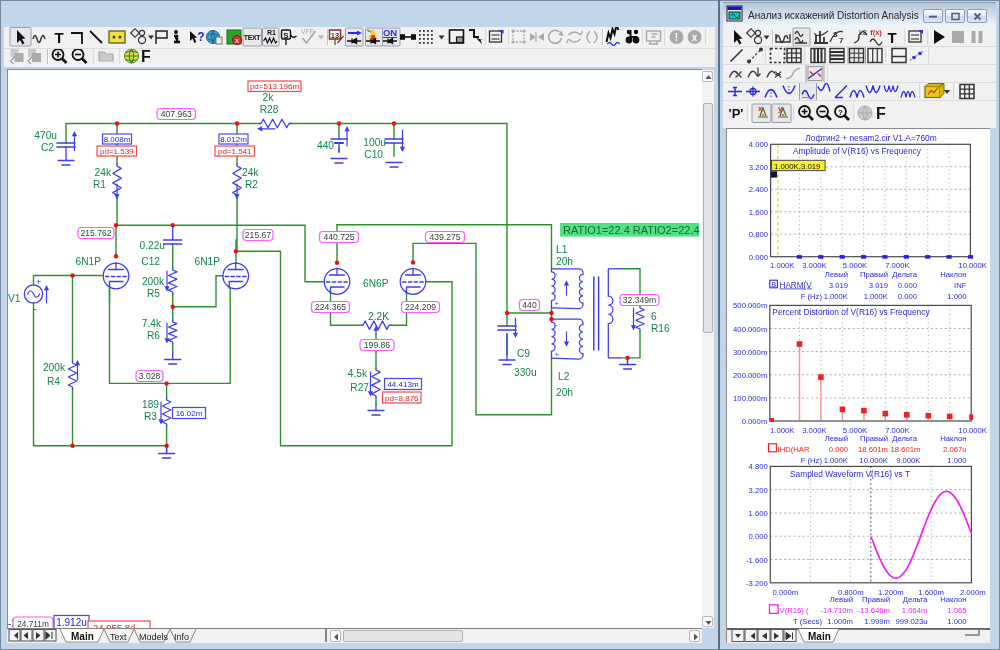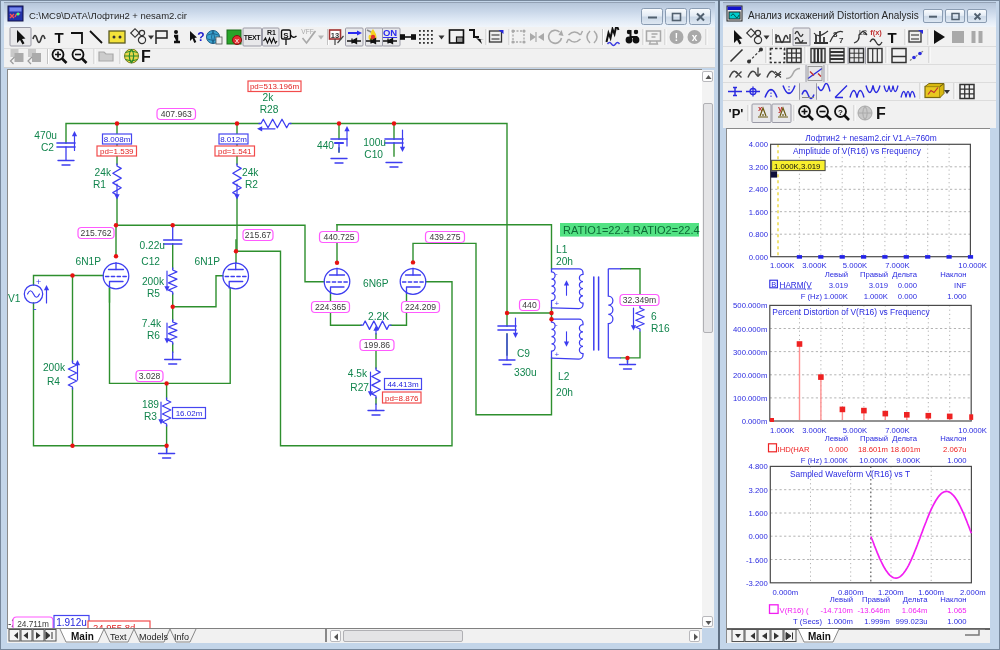--- a/index.html
+++ b/index.html
@@ -17,44 +17,20 @@
 .sunkL { border-left:1px solid #8a8a8a; border-top:1px solid #8a8a8a; }
 .sb { position:absolute; background:#f3f3f3; }
 .sbtn { position:absolute; background:#fdfdfd; border:1px solid #b8b8bc; border-radius:2px; }
 .thumb { position:absolute; background:#e4e4e6; border:1px solid #b0b0b4; border-radius:2px; }
 .tabbar { position:absolute; font-size:11px; }
 svg text { font-family:"Liberation Sans",sans-serif; }
 </style></head><body>
 
 <div class="win" style="left:0;top:0;width:719px;height:650px">
   <div class="frame"></div>
-  <div class="titlebar" style="height:25px">
-    <svg width="18" height="18" style="position:absolute;left:3px;top:2px">
-      <rect x="1" y="1" width="15" height="15" fill="#2233aa" stroke="#111144"></rect>
-      <rect x="2.5" y="2.5" width="12" height="4" fill="#7788ee"></rect>
-      <path d="M3,9 l4,4 M7,9 l-4,4 M8,12 q2,-5 5,-3" stroke="#ff5050" stroke-width="1.4" fill="none"></path>
-      <circle cx="11" cy="9" r="1.5" fill="#50ff80"></circle>
-    </svg>
-    <div class="titletext" style="left:25px">C:\MC9\DATA\Лофтин2 + nesam2.cir</div>
-    <div class="wbtn" style="left:637px">
-        <svg class="glyph" width="22" height="17">
-          <path d="M6,8.5 l9,0" stroke="#51606f" stroke-width="2"></path>
-        </svg>
-      </div>
-    <div class="wbtn" style="left:661px">
-        <svg class="glyph" width="22" height="17">
-          <rect x="6.5" y="4.5" width="8" height="7" fill="none" stroke="#51606f" stroke-width="1.6"></rect>
-        </svg>
-      </div>
-    <div class="wbtn" style="left:685px">
-        <svg class="glyph" width="22" height="17">
-          <path d="M7,4.5 l7,7 M14,4.5 l-7,7" stroke="#51606f" stroke-width="2"></path>
-        </svg>
-      </div>
-  </div>
   <div class="toolarea" style="left:4px;top:27px;width:711px;height:41px;border-bottom:1px solid #d0d0d0"></div>
   <svg width="719" height="41" viewBox="0 27 719 41" style="position:absolute;left:0px;top:27px" font-family="Liberation Sans, sans-serif">
       <rect x="10" y="27.5" width="21" height="18.5" fill="#e8e8ea" stroke="#9a9aa6" stroke-width="1" rx="1"></rect>
 <g transform="translate(20,37)">
         <path d="M-3,-7 L-3,6 L0,3 L2.5,7.5 L4.5,6.3 L2,2 L5.5,1.5 Z" fill="#111"></path>
       </g>
 <g transform="translate(40,37)">
         <path d="M-7,2 q2,-7 4,0 q2,7 4,0 q2,-7 4,0" stroke="#3a3a3a" stroke-width="1.6" fill="none"></path>
       </g>
 <g transform="translate(59,37)">

